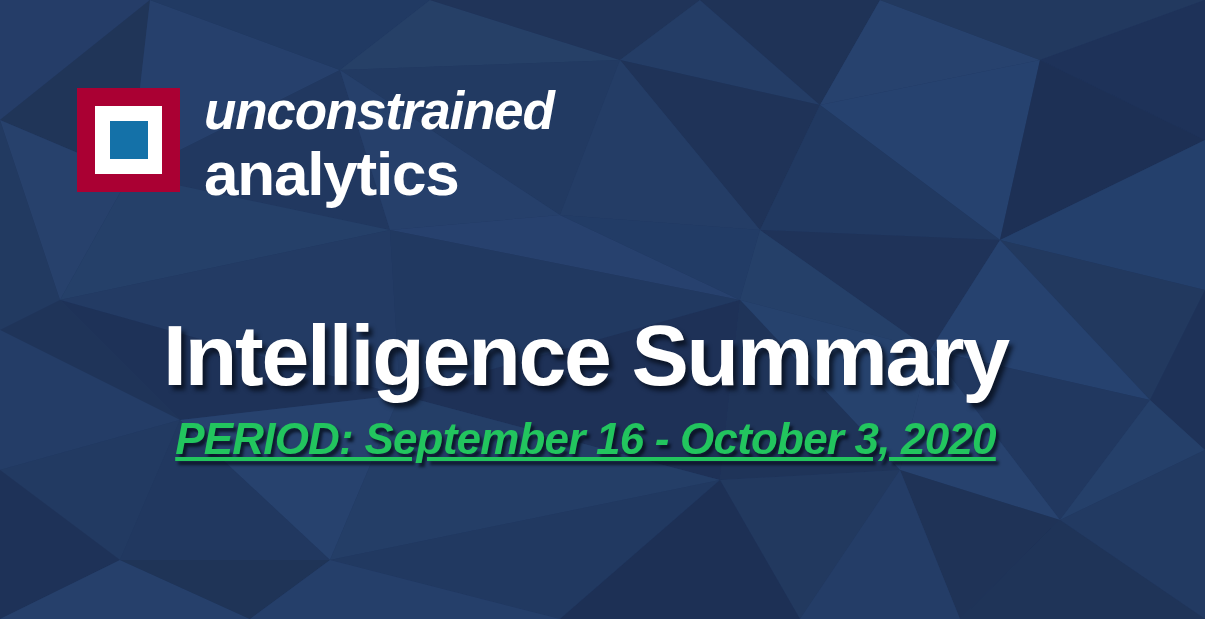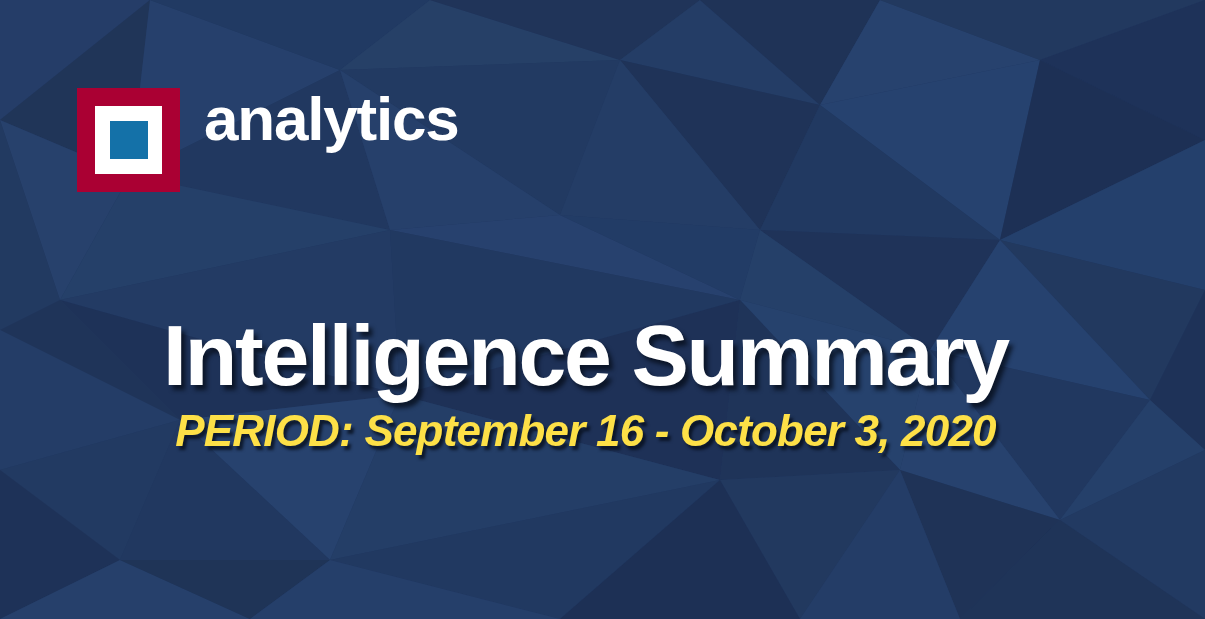--- a/index.html
+++ b/index.html
@@ -89,29 +89,30 @@
     font-size: 86px;
     font-weight: bold;
     font-style: normal;
     color: #ffffff;
     letter-spacing: -2.2px;
     line-height: 1.0;
     white-space: nowrap;
     text-shadow: 4px 5px 4px rgba(5, 12, 24, 0.75);
   }
   #period-subtitle {
-    margin-top: 10px;
+    margin-top: 18px;
     font-size: 44px;
     font-weight: bold;
     font-style: italic;
-    color: #fde047;
+    color: #22c55e;
     letter-spacing: -0.8px;
     line-height: 1.05;
     white-space: nowrap;
     text-shadow: 3px 4px 3px rgba(5, 12, 24, 0.75);
+    text-decoration: underline;
   }
 </style>
 </head>
 <body>
 
 <div id="stage">
 
   <svg id="poly-bg" viewBox="0 0 1205 619" preserveAspectRatio="none" aria-hidden="true">
     <rect x="0" y="0" width="1205" height="619" fill="#223861"></rect>
     <g stroke="none">
@@ -173,20 +174,21 @@
       <polygon points="1060,520 1205,619 960,619" fill="#1f3458"></polygon>
     </g>
   </svg>
 
   <div id="brand">
     <div id="brand-mark">
       <div class="ring-white"></div>
       <div class="ring-blue"></div>
     </div>
     <div id="brand-words">
+      <span class="brand-line1">unconstrained</span>
       <span class="brand-line2">analytics</span>
     </div>
   </div>
 
   <div id="headline-block">
     <div id="main-title">Intelligence Summary</div>
     <div id="period-subtitle">PERIOD: September 16 - October 3, 2020</div>
   </div>
 
 </div>

